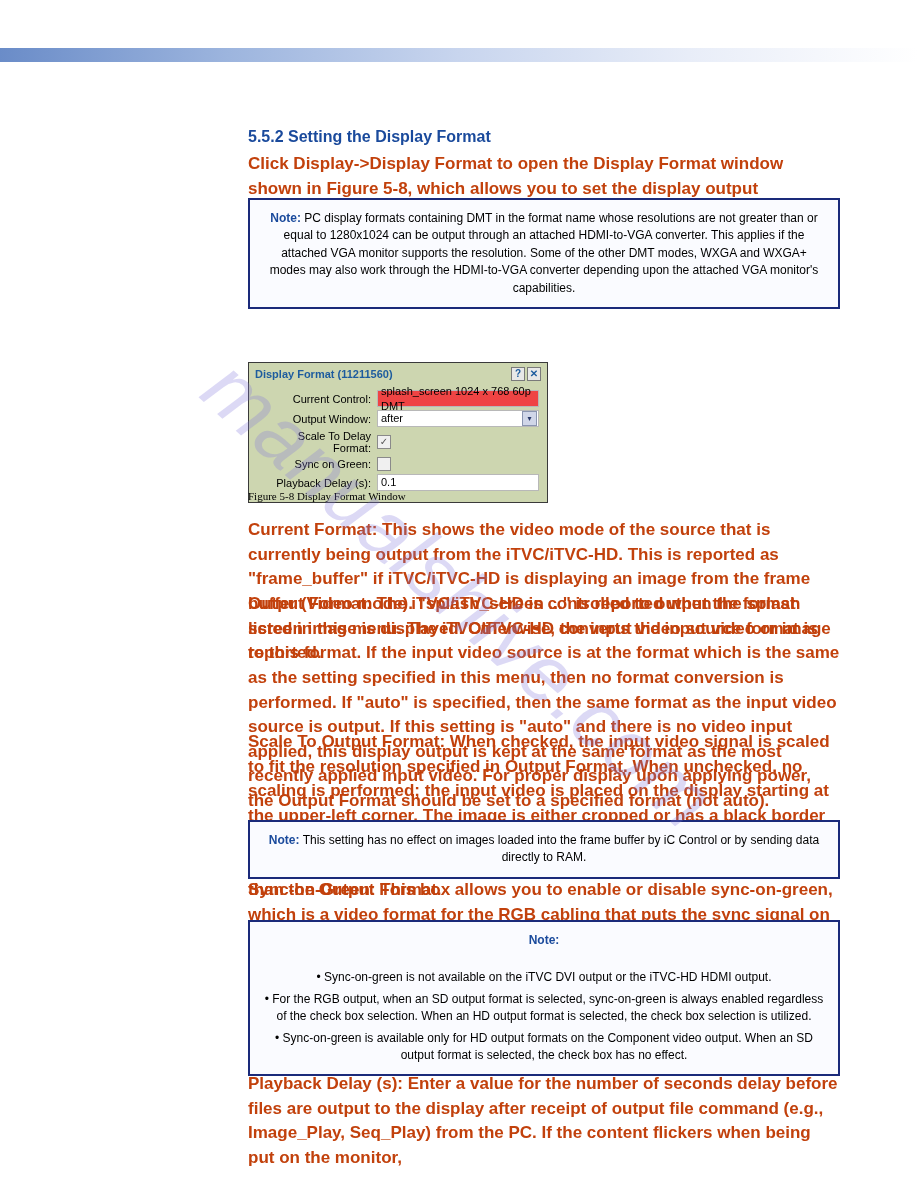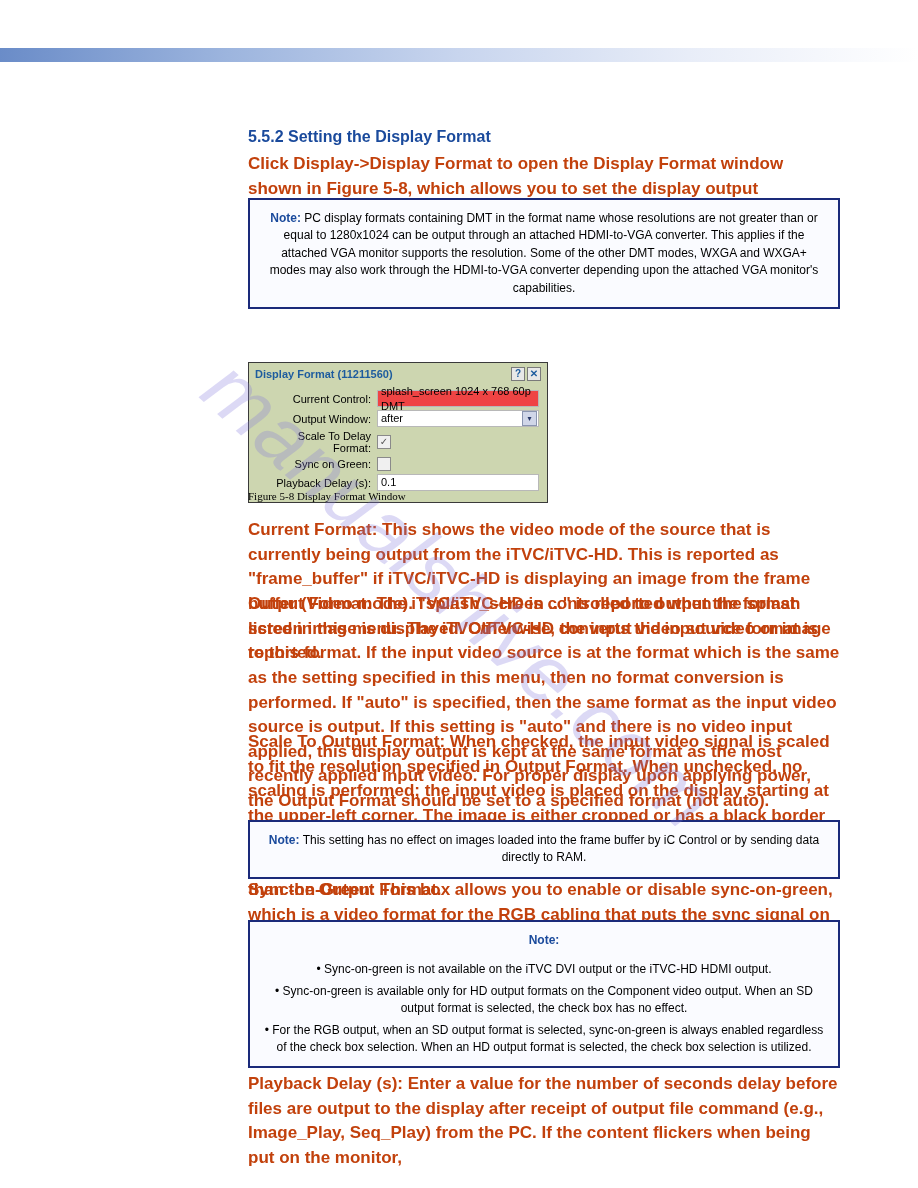--- a/index.html
+++ b/index.html
@@ -165,18 +165,18 @@
 
 <div class="note-box content-left" style="top:820px; width:592px;">
   <span class="note-label">Note:</span>
   <span>This setting has no effect on images loaded into the frame buffer by iC Control or by sending data directly to RAM.</span>
 </div>
 
 <div class="content-left body-text" style="top:878px; width:592px;">Sync-on-Green: This box allows you to enable or disable sync-on-green, which is a video format for the RGB cabling that puts the sync signal on the green cable.</div>
 
 <div class="note-box content-left" style="top:920px; width:592px;">
   <div><span class="note-label">Note:</span></div>
-  <div style="margin-top:12px;">• Sync-on-green is not available on the iTVC DVI output or the iTVC-HD HDMI output.</div>
+  <div style="margin-top:20px;">• Sync-on-green is not available on the iTVC DVI output or the iTVC-HD HDMI output.</div>
+  <div style="margin-top:4px;">• For the RGB output, when an SD output format is selected, sync-on-green is always enabled regardless of the check box selection. When an HD output format is selected, the check box selection is utilized.</div>
   <div style="margin-top:4px;">• Sync-on-green is available only for HD output formats on the Component video output. When an SD output format is selected, the check box has no effect.</div>
-  <div style="margin-top:4px;">• For the RGB output, when an SD output format is selected, sync-on-green is always enabled regardless of the check box selection. When an HD output format is selected, the check box selection is utilized.</div>
 </div>
 
 <div class="content-left body-text" style="top:1072px; width:592px;">Playback Delay (s): Enter a value for the number of seconds delay before files are output to the display after receipt of output file command (e.g., Image_Play, Seq_Play) from the PC. If the content flickers when being put on the monitor,</div>
 
 </body></html>

